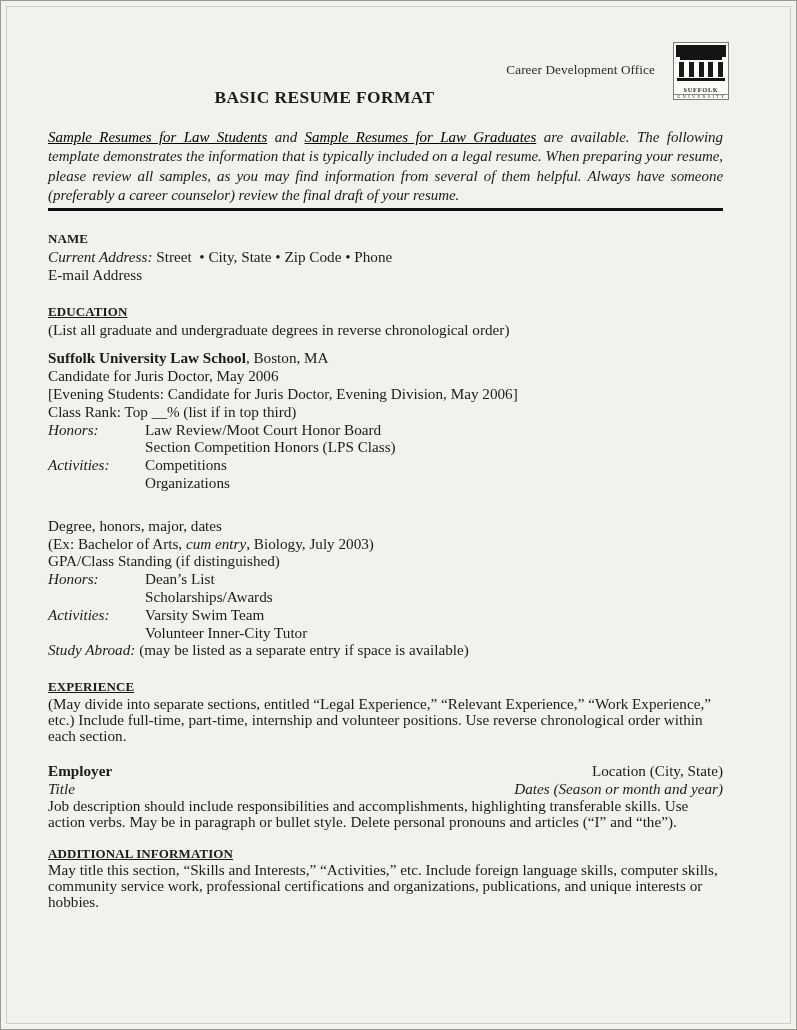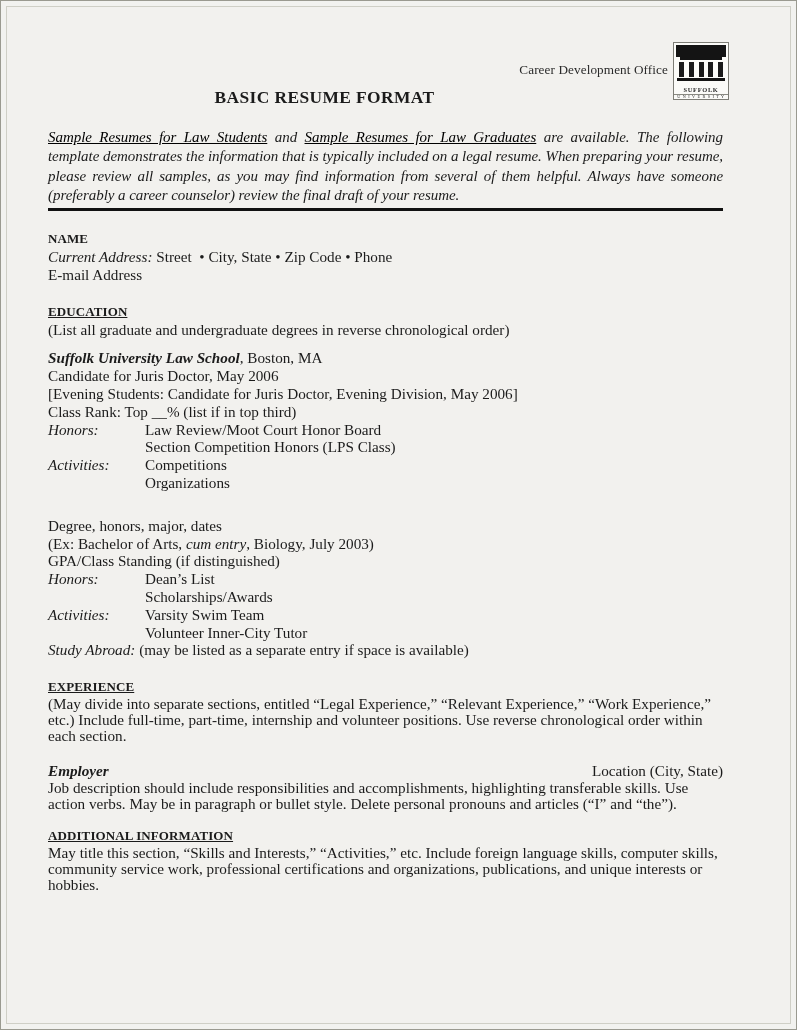--- a/index.html
+++ b/index.html
@@ -46,21 +46,21 @@
     line-height: 17.8px;
   }
 
   
   .header-row {
     position: relative;
     height: 62px;
   }
   .cdo-label {
     position: absolute;
-    right: 55px;
+    right: 68px;
     top: 36px;
     font-size: 13.2px;
     letter-spacing: .1px;
     color: #2a2a2a;
     white-space: nowrap;
   }
   .logo {
     position: absolute;
     right: -6px;
     top: 17px;
@@ -148,21 +148,21 @@
   }
   .rule {
     margin-top: 3px;
     border-top: 3px solid #111111;
     height: 0;
   }
 
   
   .block { margin-top: 19px; }
   .line { white-space: pre-wrap; }
-  .b { font-weight: bold; font-style: italic; }
+  .b { font-weight: bold; }
   .i { font-style: italic; }
   .sec-head {
     font-weight: bold;
     text-decoration: underline;
     font-size: 13px;
     letter-spacing: .1px;
   }
   .tabline {
     display: flex;
     font-family: Liberation Serif, serif;
@@ -267,20 +267,24 @@
       <div class="block">
         <div class="sec-head">EXPERIENCE</div>
         <div class="para">(May divide into separate sections, entitled “Legal Experience,” “Relevant Experience,” “Work Experience,” etc.)  Include full-time, part-time, internship and volunteer positions.  Use reverse chronological order within each section.</div>
 
         <div style="height:18px"></div>
 
         <div class="split">
           <span class="b">Employer</span>
           <span>Location (City, State)</span>
         </div>
+        <div class="split">
+          <span class="i">Title</span>
+          <span class="i">Dates (Season or month and year)</span>
+        </div>
         <div class="para">Job description should include responsibilities and accomplishments, highlighting transferable skills. Use action verbs. May be in paragraph or bullet style.  Delete personal pronouns and articles (“I” and “the”).</div>
       </div>
 
       <div class="block" style="margin-top:15px;">
         <div class="sec-head">ADDITIONAL INFORMATION</div>
         <div class="para">May title this section, “Skills and Interests,” “Activities,” etc.  Include foreign language skills, computer skills, community service work, professional certifications and organizations, publications, and unique interests or hobbies.</div>
       </div>
 
     </div>
   </div>

